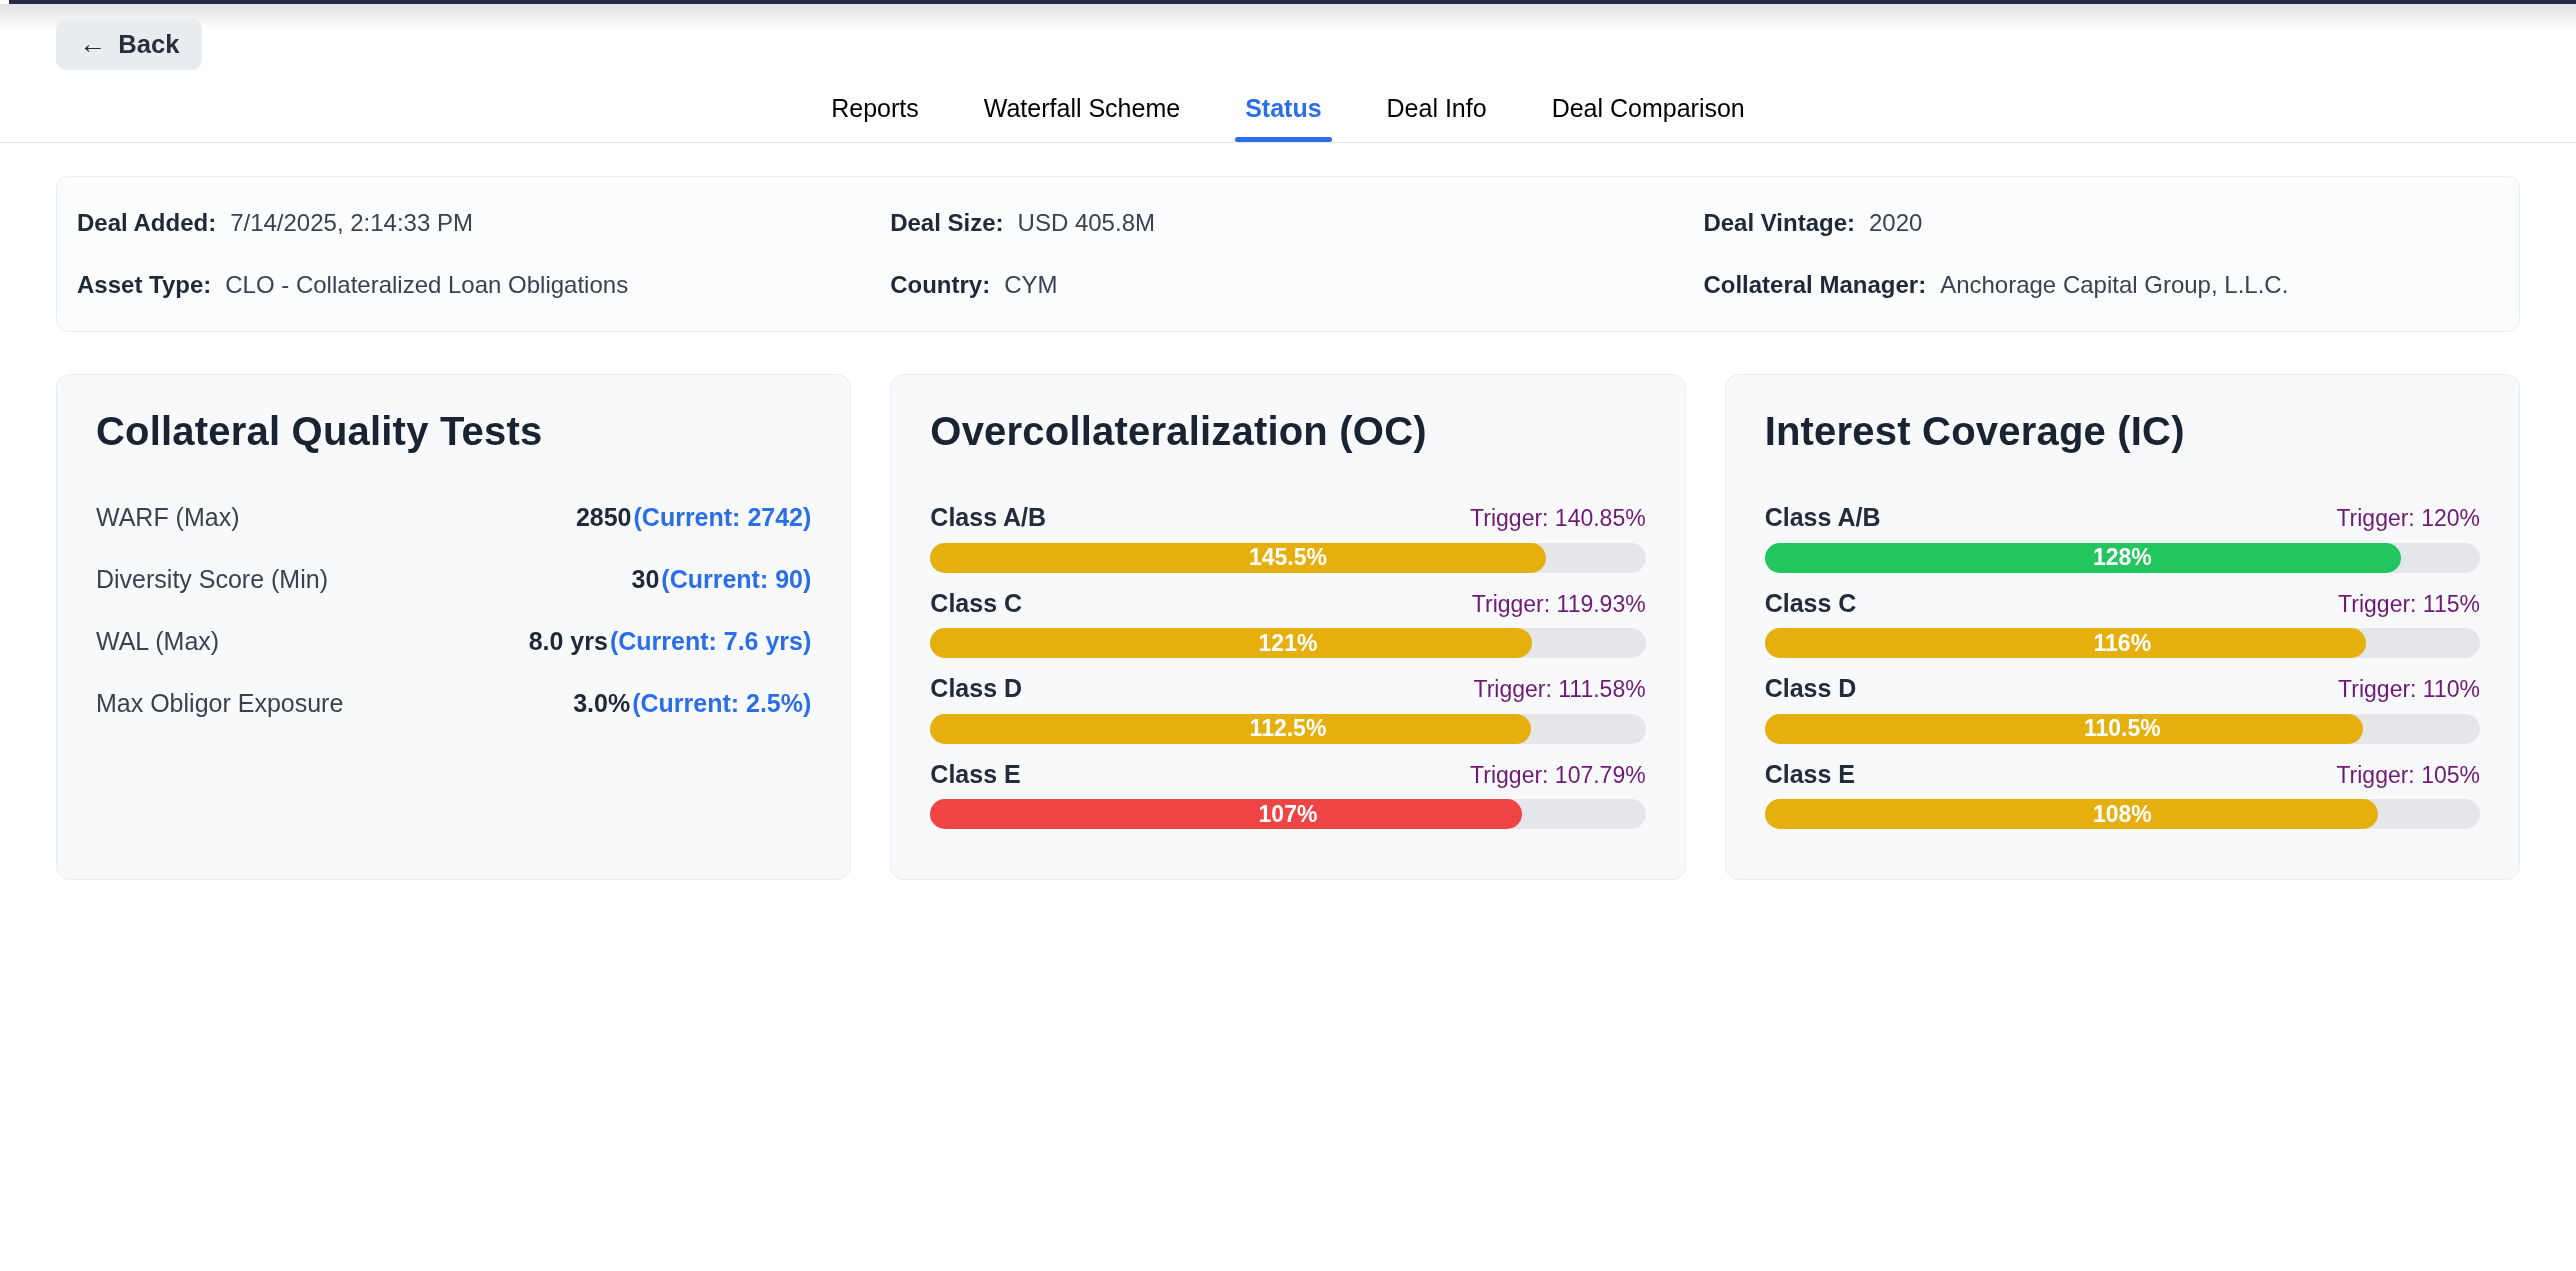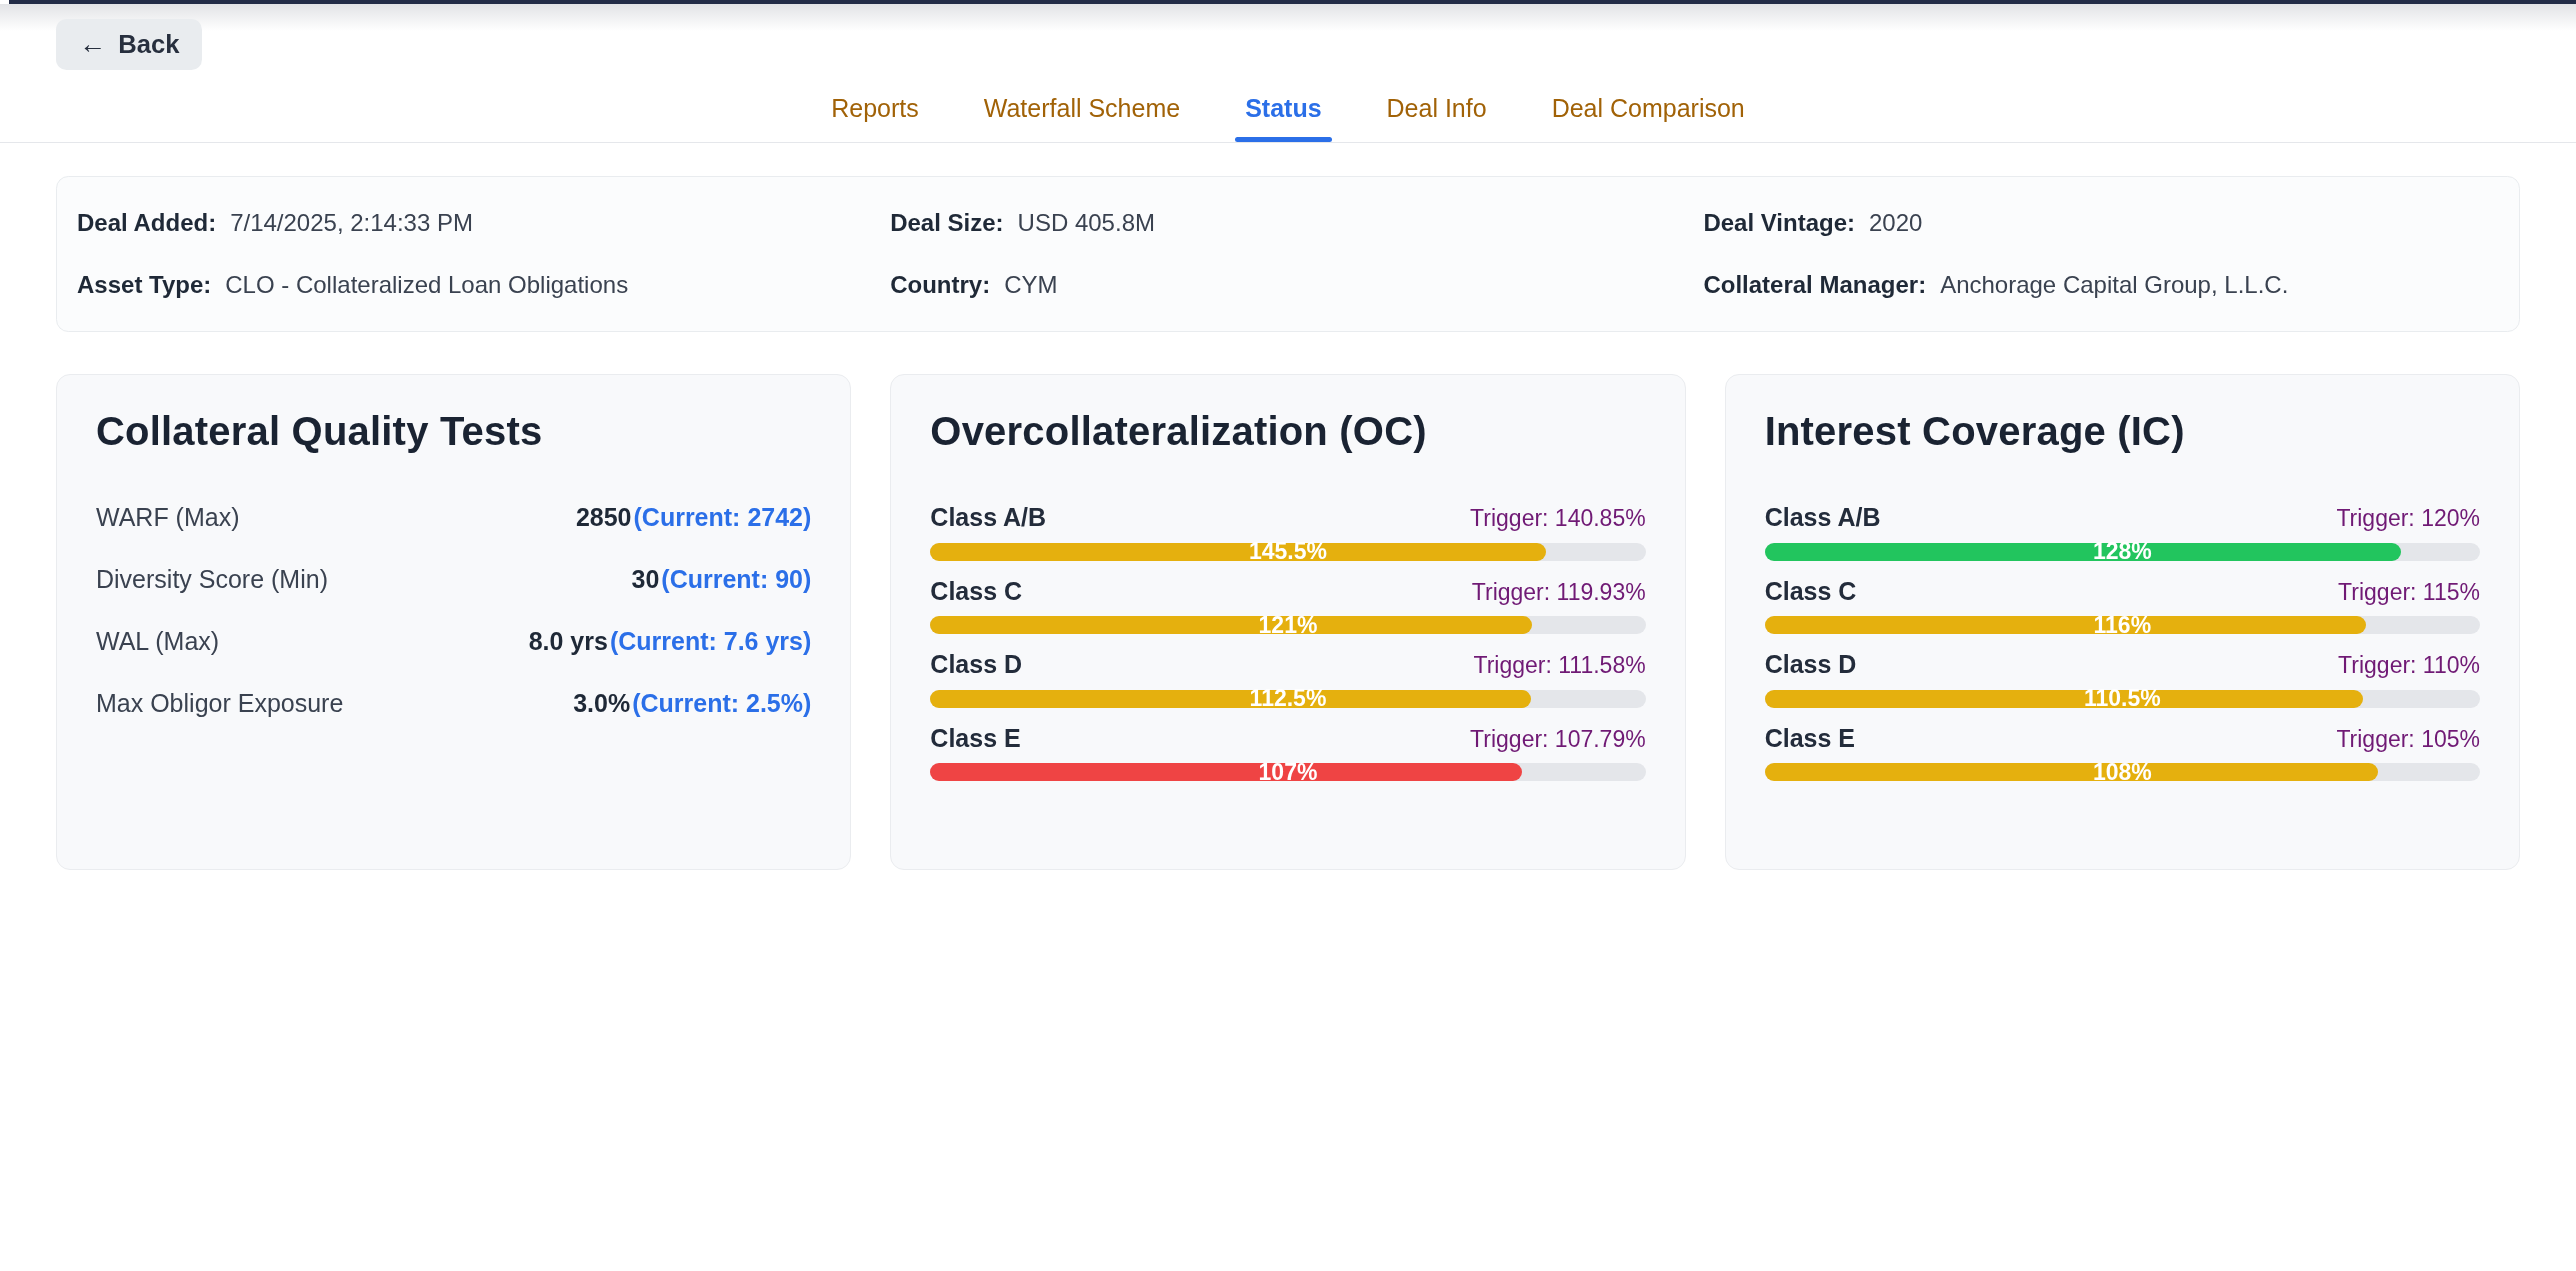--- a/index.html
+++ b/index.html
@@ -23,21 +23,21 @@
     background:#e9ecef; border:none; border-radius:10.6px;
     padding:10.6px 23px; font-size:25.6px; font-weight:600; color:#272f3e;
     font-family:inherit; cursor:pointer; z-index:6;
   }
   .back-btn .arrow { font-size:27px; font-weight:400; line-height:1; }
   .tabs {
     position:absolute; bottom:0; left:0; width:100%;
     display:flex; justify-content:center; gap:58px;
   }
   .tab {
-    position:relative; font-size:25px; color:#a16207; padding:0 3.5px 19.4px 3.5px;
+    position:relative; font-size:25px; color:#000000; padding:0 3.5px 19.4px 3.5px;
     cursor:pointer; white-space:nowrap;
   }
   .tab.active { color:#2b6fe8; font-weight:600; }
   .tab.active::after {
     content:""; position:absolute; left:-7px; right:-7px; bottom:0;
     height:5.3px; background:#2b6fe8; border-radius:3.5px;
   }
 
   .main { padding:0 56px; }
 
@@ -63,21 +63,21 @@
   .cqt-label { color:#3a4250; }
   .cqt-right { display:flex; align-items:baseline; gap:2px; }
   .cqt-limit { font-weight:700; color:#1f2937; }
   .cqt-current { font-weight:700; color:#2b6fe8; }
 
   
   .tt-block { margin-bottom:16px; }
   .tt-head { display:flex; justify-content:space-between; align-items:baseline; margin-bottom:10.6px; }
   .tt-class { font-size:25px; font-weight:600; color:#232c3b; }
   .tt-trigger { font-size:23px; color:#701a75; }
-  .bar { position:relative; height:18px; background:#e4e6ea; border-radius:15px; }
+  .bar { position:relative; height:30px; background:#e4e6ea; border-radius:15px; }
   .bar-fill { position:absolute; left:0; top:0; height:100%; border-radius:15px; background:#e5b00e; }
   .bar-label {
     position:absolute; left:0; top:0; width:100%; height:100%;
     display:flex; align-items:center; justify-content:center;
     font-size:23px; font-weight:700; color:#ffffff;
   }
 </style>
 </head>
 <body>
 

